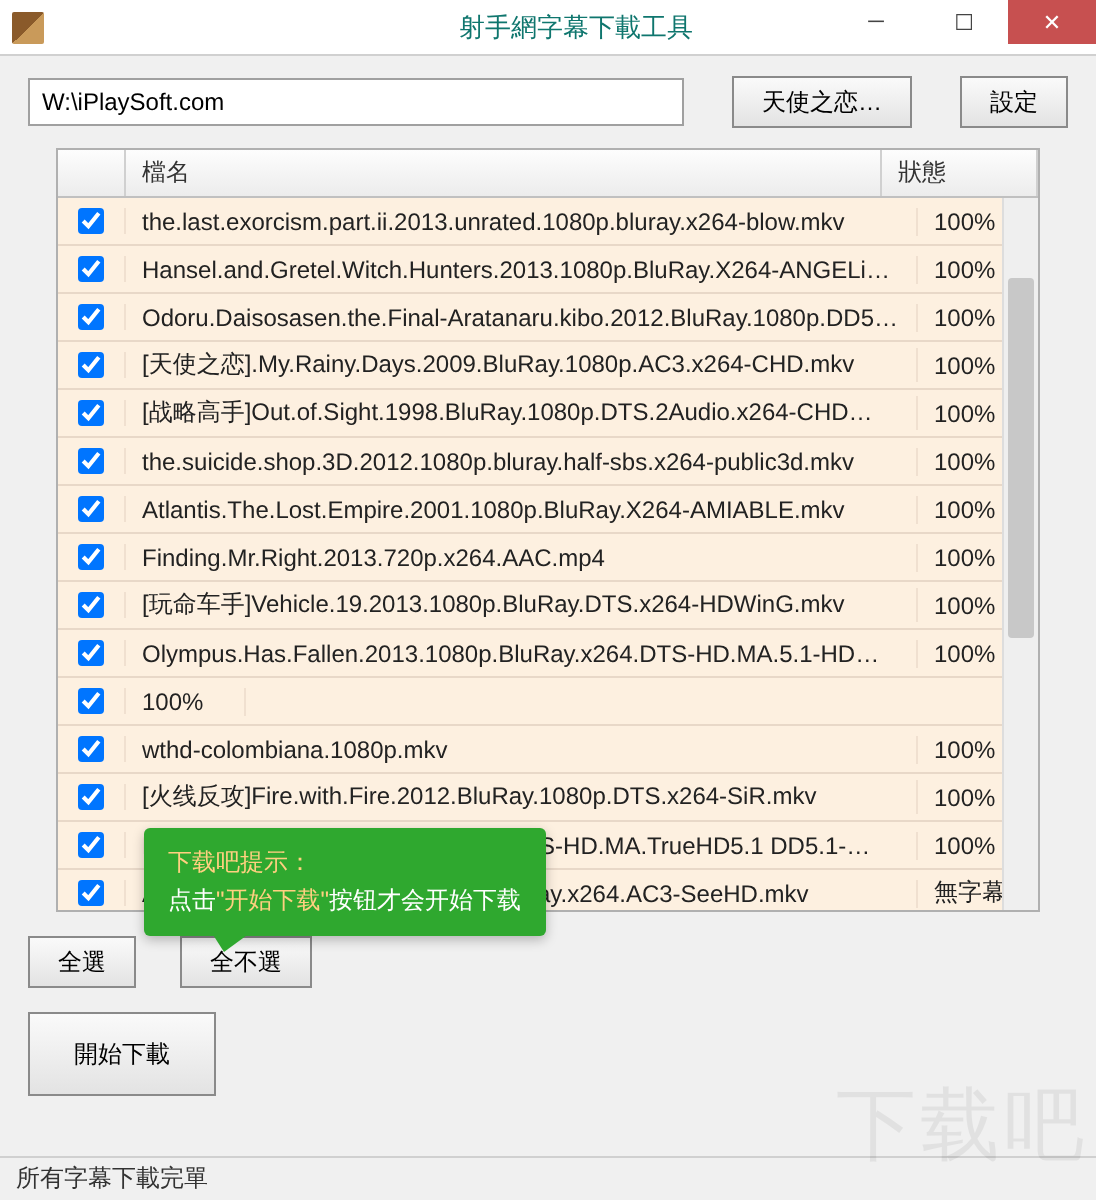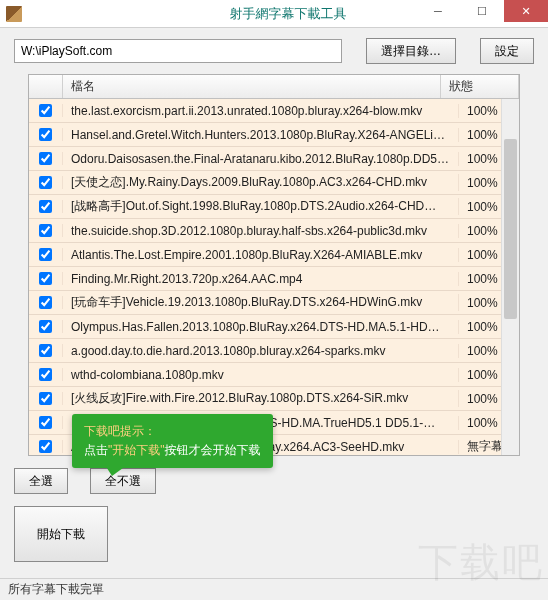--- a/index.html
+++ b/index.html
@@ -6,21 +6,21 @@
 body{background:#f0f0f0;width:548px;height:600px;overflow:hidden;position:relative}
 .titlebar{height:28px;background:#fff;border-bottom:1px solid #d0d0d0;display:flex;align-items:center;padding-left:6px;position:relative}
 .titlebar .app-icon{width:16px;height:16px;background:linear-gradient(135deg,#8a5a2a 50%,#c99a5a 50%);margin-right:6px;border-radius:1px}
 .titlebar .title{flex:1;text-align:center;font-size:13px;color:#0f766e}
 .win-btns{display:flex;position:absolute;right:0;top:0}
 .win-btn{width:44px;height:22px;display:flex;align-items:center;justify-content:center;font-size:11px;color:#444}
 .win-btn.close{background:#c75050;color:#fff}
 .toolbar{padding:10px 14px 6px;display:flex;gap:24px;align-items:center}
 .path-input{flex:1;height:24px;border:1px solid #a0a0a0;background:#fff;padding:0 6px;font-size:12px}
 .btn{height:26px;padding:0 14px;border:1px solid #8a8a8a;background:linear-gradient(#fafafa,#e3e3e3);cursor:pointer;font-size:12px}
-.btn.big{height:56px;padding:0 22px}
+.btn.big{height:42px;padding:0 22px}
 .panel{margin:4px 28px;border:1px solid #b0b0b0;background:#fff}
 .list-header{display:flex;height:24px;background:linear-gradient(#fdfdfd,#ececec);border-bottom:1px solid #c0c0c0}
 .list-header .col{display:flex;align-items:center;padding:0 8px;border-right:1px solid #d0d0d0;color:#333}
 .col-check{width:34px}
 .col-name{flex:1}
 .col-status{width:78px}
 .list-body{position:relative}
 .row{display:flex;height:24px;align-items:center;border-bottom:1px solid #e8d8c8;background:#fdf0e0}
 .row .cell{padding:0 8px;white-space:nowrap;overflow:hidden;text-overflow:ellipsis;color:#222;border-right:1px solid #f0e0d0}
 .cell-check{width:34px;display:flex;align-items:center;justify-content:center}
@@ -46,21 +46,21 @@
   <div class="title">射手網字幕下載工具</div>
   <div class="win-btns">
     <div class="win-btn">─</div>
     <div class="win-btn">☐</div>
     <div class="win-btn close">✕</div>
   </div>
 </div>
 
 <div class="toolbar">
   <input class="path-input" value="W:\iPlaySoft.com" style="">
-  <button class="btn">選擇目錄…</button>
+  <button class="btn">天使之恋…</button>
   <button class="btn">設定</button>
 </div>
 
 <div class="panel">
   <div class="listwrap">
     <div class="list-header">
       <div class="col col-check"></div>
       <div class="col col-name">檔名</div>
       <div class="col col-status">狀態</div>
     </div>
@@ -132,21 +132,20 @@
           <div class="cell cell-check">
             <input type="checkbox" checked="" style="">
           </div>
           <div class="cell cell-name">Olympus.Has.Fallen.2013.1080p.BluRay.x264.DTS-HD.MA.5.1-HDW…</div>
           <div class="cell cell-status">100%</div>
         </div>
         <div class="row">
           <div class="cell cell-check">
             <input type="checkbox" checked="" style="">
           </div>
-          <div class="cell cell-name">a.good.day.to.die.hard.2013.1080p.bluray.x264-sparks.mkv</div>
           <div class="cell cell-status">100%</div>
         </div>
         <div class="row">
           <div class="cell cell-check">
             <input type="checkbox" checked="" style="">
           </div>
           <div class="cell cell-name">wthd-colombiana.1080p.mkv</div>
           <div class="cell cell-status">100%</div>
         </div>
         <div class="row">

